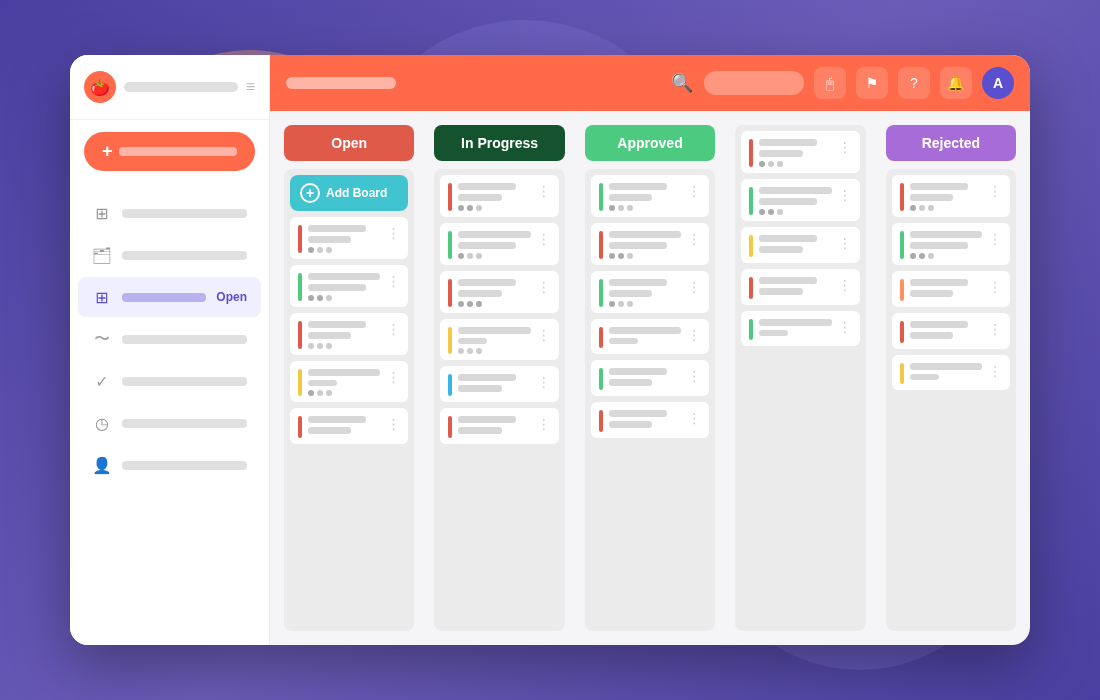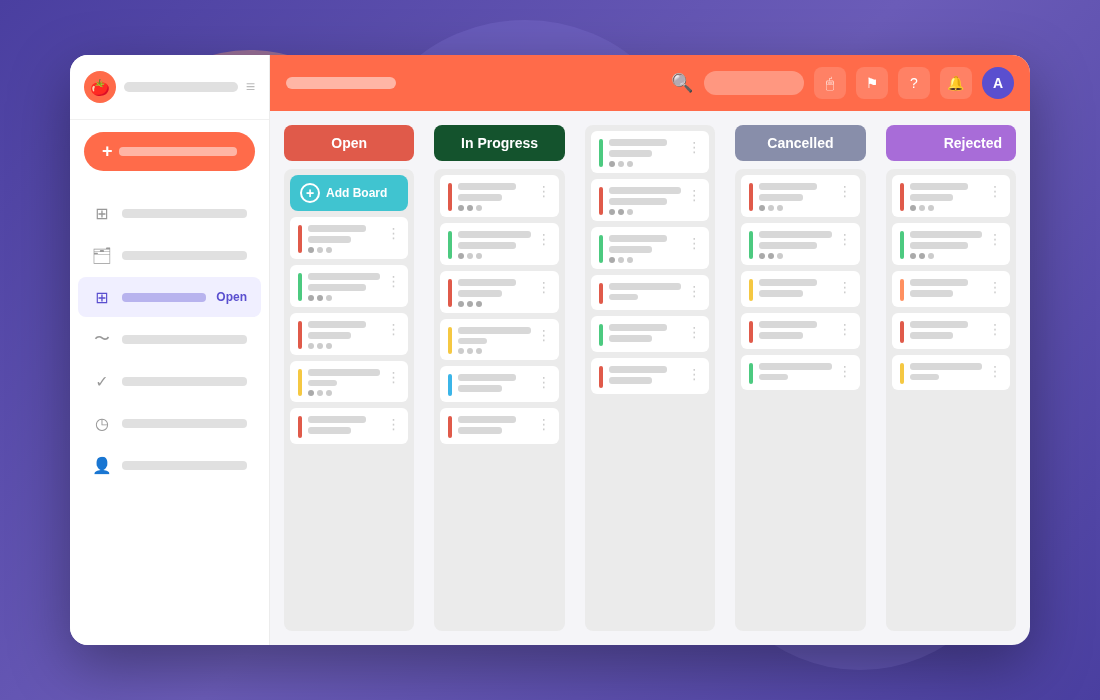--- a/index.html
+++ b/index.html
@@ -224,21 +224,21 @@
       padding: 10px 14px;
       text-align: center;
       font-weight: 600;
       font-size: 14px;
       color: white;
     }
     .col-open .column-header { background: #e05a4a; }
     .col-inprogress .column-header { background: #14532d; }
     .col-approved .column-header { background: #4cca80; }
     .col-cancelled .column-header { background: #888eaa; }
-    .col-rejected .column-header { background: #a86cd8; text-align: right; }
+    .col-rejected .column-header { background: #a86cd8; }
 
     .column-body {
       flex: 1;
       background: #ebebeb;
       border-radius: 8px;
       padding: 6px;
       overflow-y: auto;
       display: flex;
       flex-direction: column;
       gap: 6px;
@@ -536,20 +536,21 @@
             <div class="task-content">
               <div class="task-line medium"></div>
               <div class="task-line short"></div>
             </div>
             <div class="task-menu-dots">⋮</div>
           </div>
         </div>
       </div>
 
       <div class="board-column col-approved">
+        <div class="column-header">Approved</div>
         <div class="column-body">
           <div class="task-card">
             <div class="task-color-bar bar-green"></div>
             <div class="task-content">
               <div class="task-line medium"></div>
               <div class="task-line short"></div>
               <div class="task-dots">
                   <div class="task-dot filled"></div>
                   <div class="task-dot"></div>
                   <div class="task-dot"></div>
@@ -604,21 +605,20 @@
             <div class="task-content">
               <div class="task-line medium"></div>
               <div class="task-line short"></div>
             </div>
             <div class="task-menu-dots">⋮</div>
           </div>
         </div>
       </div>
 
       <div class="board-column col-cancelled">
-        <div class="column-header">Cancelled</div>
         <div class="column-body">
           <div class="task-card">
             <div class="task-color-bar bar-red"></div>
             <div class="task-content">
               <div class="task-line medium"></div>
               <div class="task-line short"></div>
               <div class="task-dots">
                   <div class="task-dot filled"></div>
                   <div class="task-dot"></div>
                   <div class="task-dot"></div>

